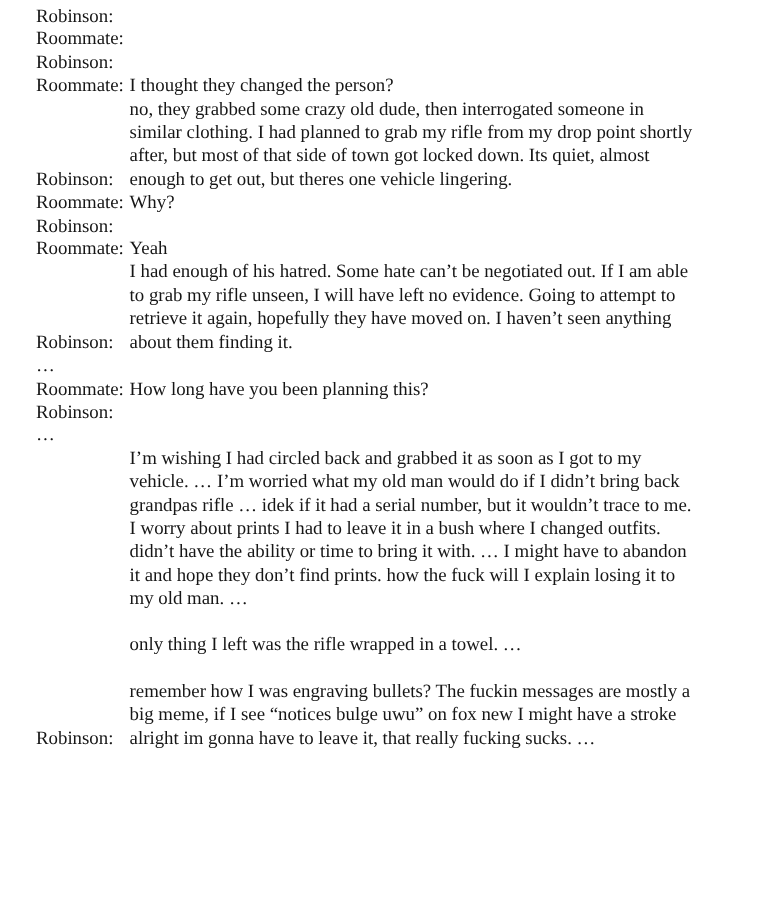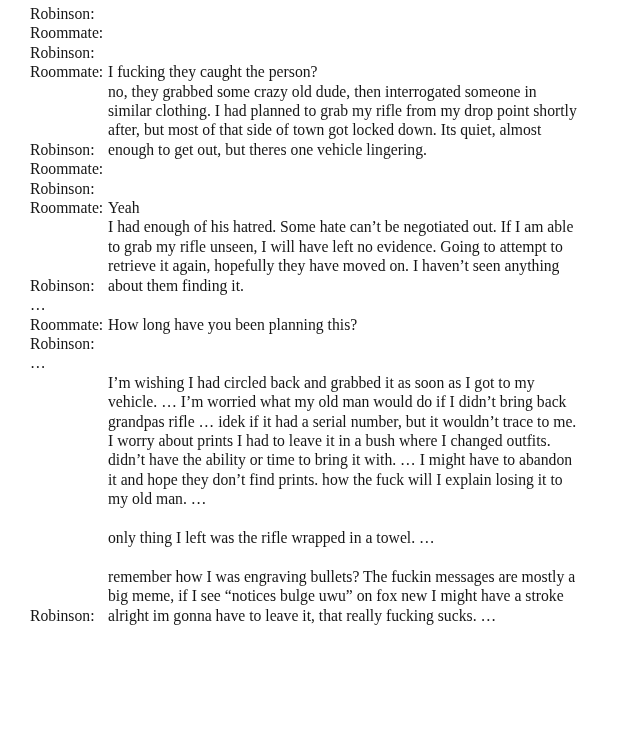--- a/index.html
+++ b/index.html
@@ -51,33 +51,34 @@
   <div class="row">
     <div class="speaker">Roommate:</div>
   </div>
 
   <div class="row">
     <div class="speaker">Robinson:</div>
   </div>
 
   <div class="row">
     <div class="speaker">Roommate:</div>
-    <div class="message">I fucking they caught the person?</div>
+    <div class="message">I thought they changed the person?</div>
   </div>
 
   <div class="row">
     <div class="speaker">Robinson:</div>
     <div class="message">no, they grabbed some crazy old dude, then interrogated someone in
 similar clothing. I had planned to grab my rifle from my drop point shortly
 after, but most of that side of town got locked down. Its quiet, almost
 enough to get out, but theres one vehicle lingering.</div>
   </div>
 
   <div class="row">
     <div class="speaker">Roommate:</div>
+    <div class="message">Why?</div>
   </div>
 
   <div class="row">
     <div class="speaker">Robinson:</div>
   </div>
 
   <div class="row">
     <div class="speaker">Roommate:</div>
     <div class="message">Yeah</div>
   </div>

